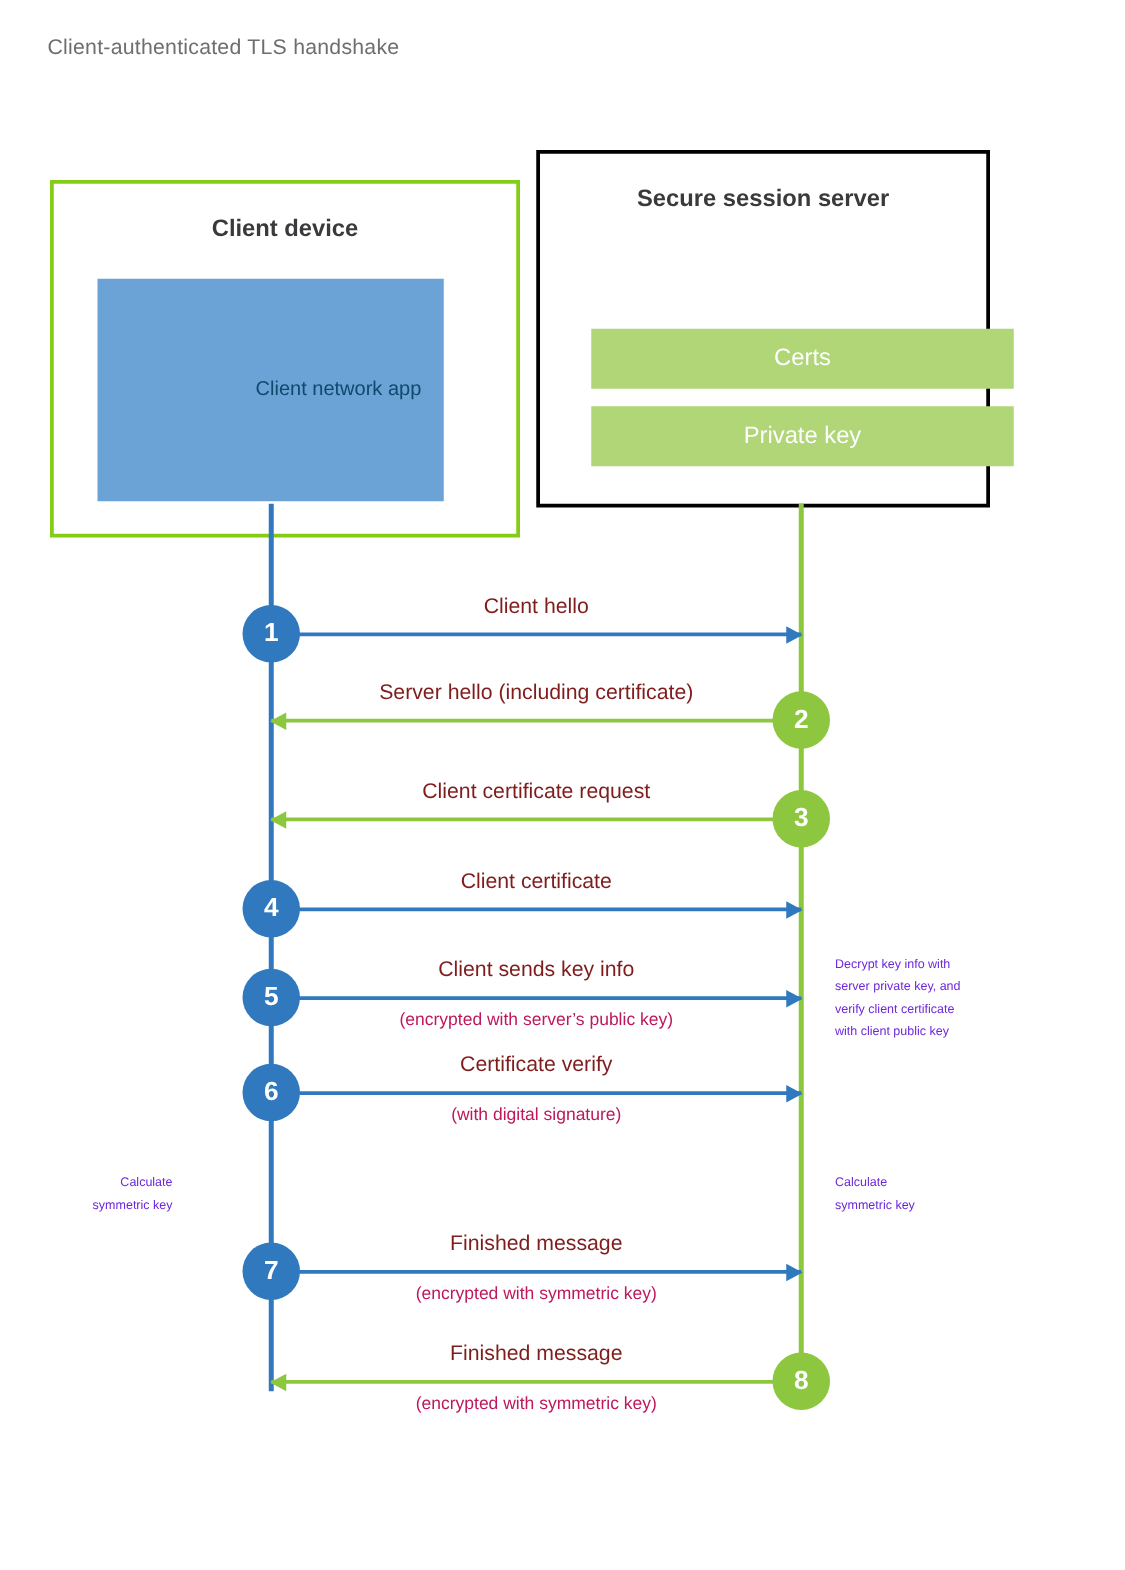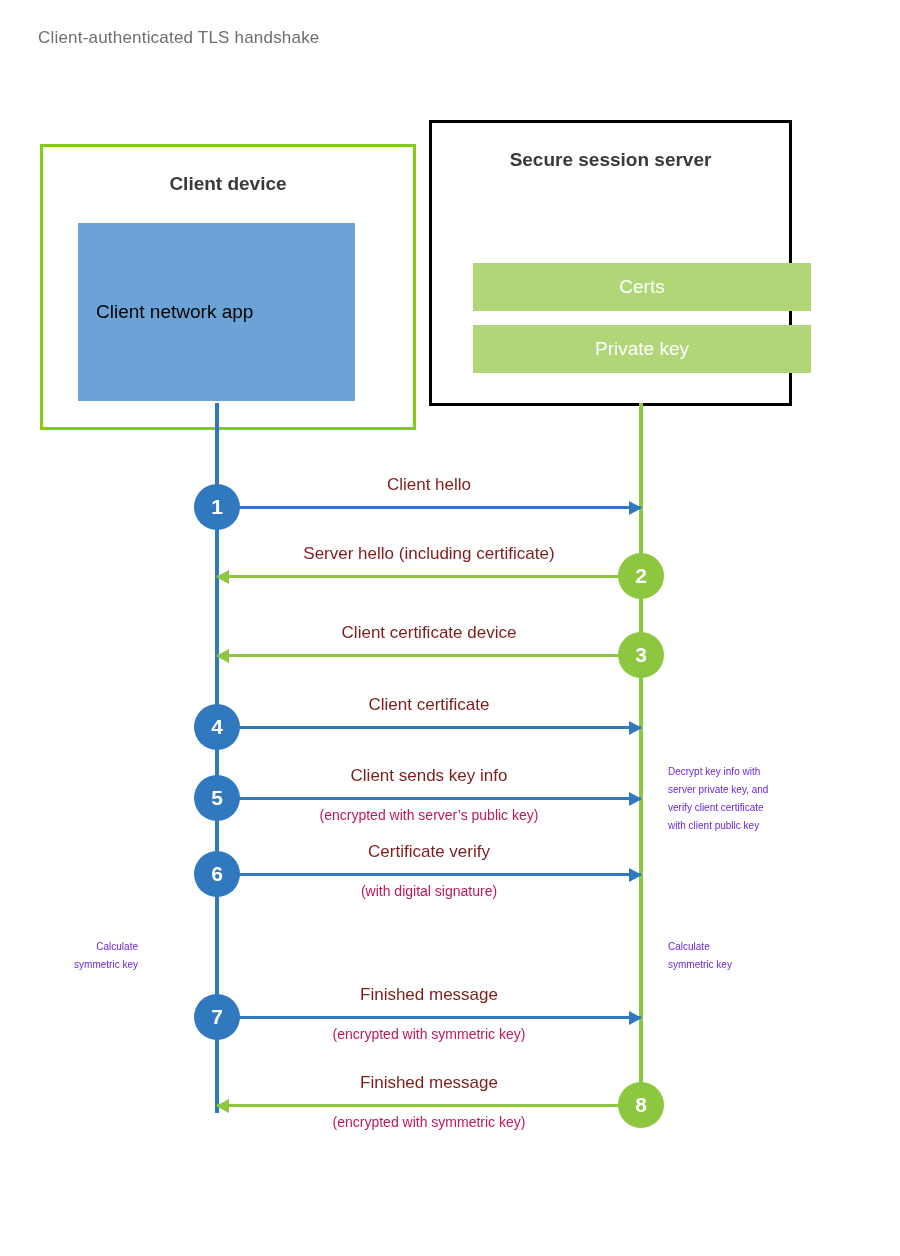--- a/index.html
+++ b/index.html
@@ -63,27 +63,27 @@
     font-weight: bold;
     color: #3a3a3c;
   }
   .client-app-box {
     position: absolute;
     left: 35px;
     top: 76px;
     width: 277px;
     height: 178px;
     background: #6ba3d6;
-    color: #000000;
-    font-size: 19px;
+    color: #0c4a6e;
+    font-size: 16px;
     line-height: 26px;
     text-align: center;
     display: flex;
     align-items: center;
-    justify-content: flex-start;
+    justify-content: flex-end;
   }
   .client-app-box span { display: block; padding: 0 18px; }
   .server-block {
     position: absolute;
     left: 41px;
     width: 338px;
     height: 48px;
     background: #b0d678;
     color: #ffffff;
     font-size: 19px;
@@ -223,21 +223,21 @@
     <div class="head"></div>
     <div class="label">Server hello (including certificate)</div>
   </div>
   <div class="step green" style="top:553px">
     <span>2</span>
   </div>
 
   <div class="msg to-client" style="top:655px">
     <div class="line"></div>
     <div class="head"></div>
-    <div class="label">Client certificate device</div>
+    <div class="label">Client certificate request</div>
   </div>
   <div class="step green" style="top:632px">
     <span>3</span>
   </div>
 
   <div class="msg to-server" style="top:727px">
     <div class="line"></div>
     <div class="head"></div>
     <div class="label">Client certificate</div>
   </div>

